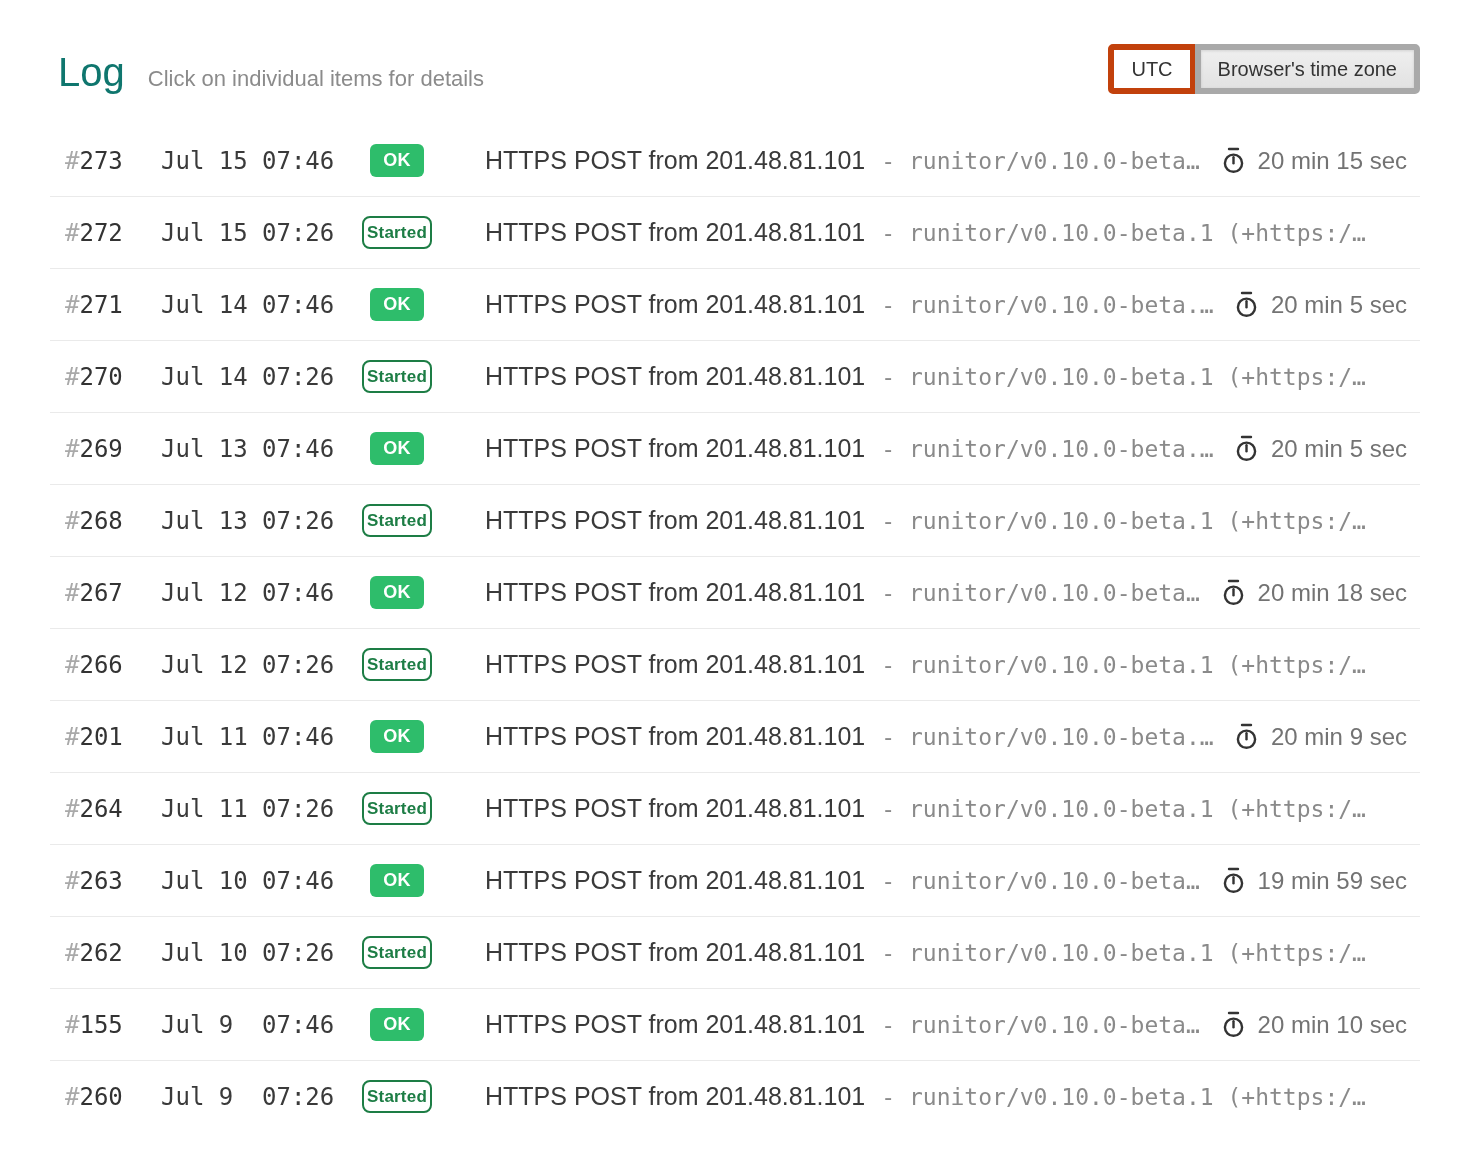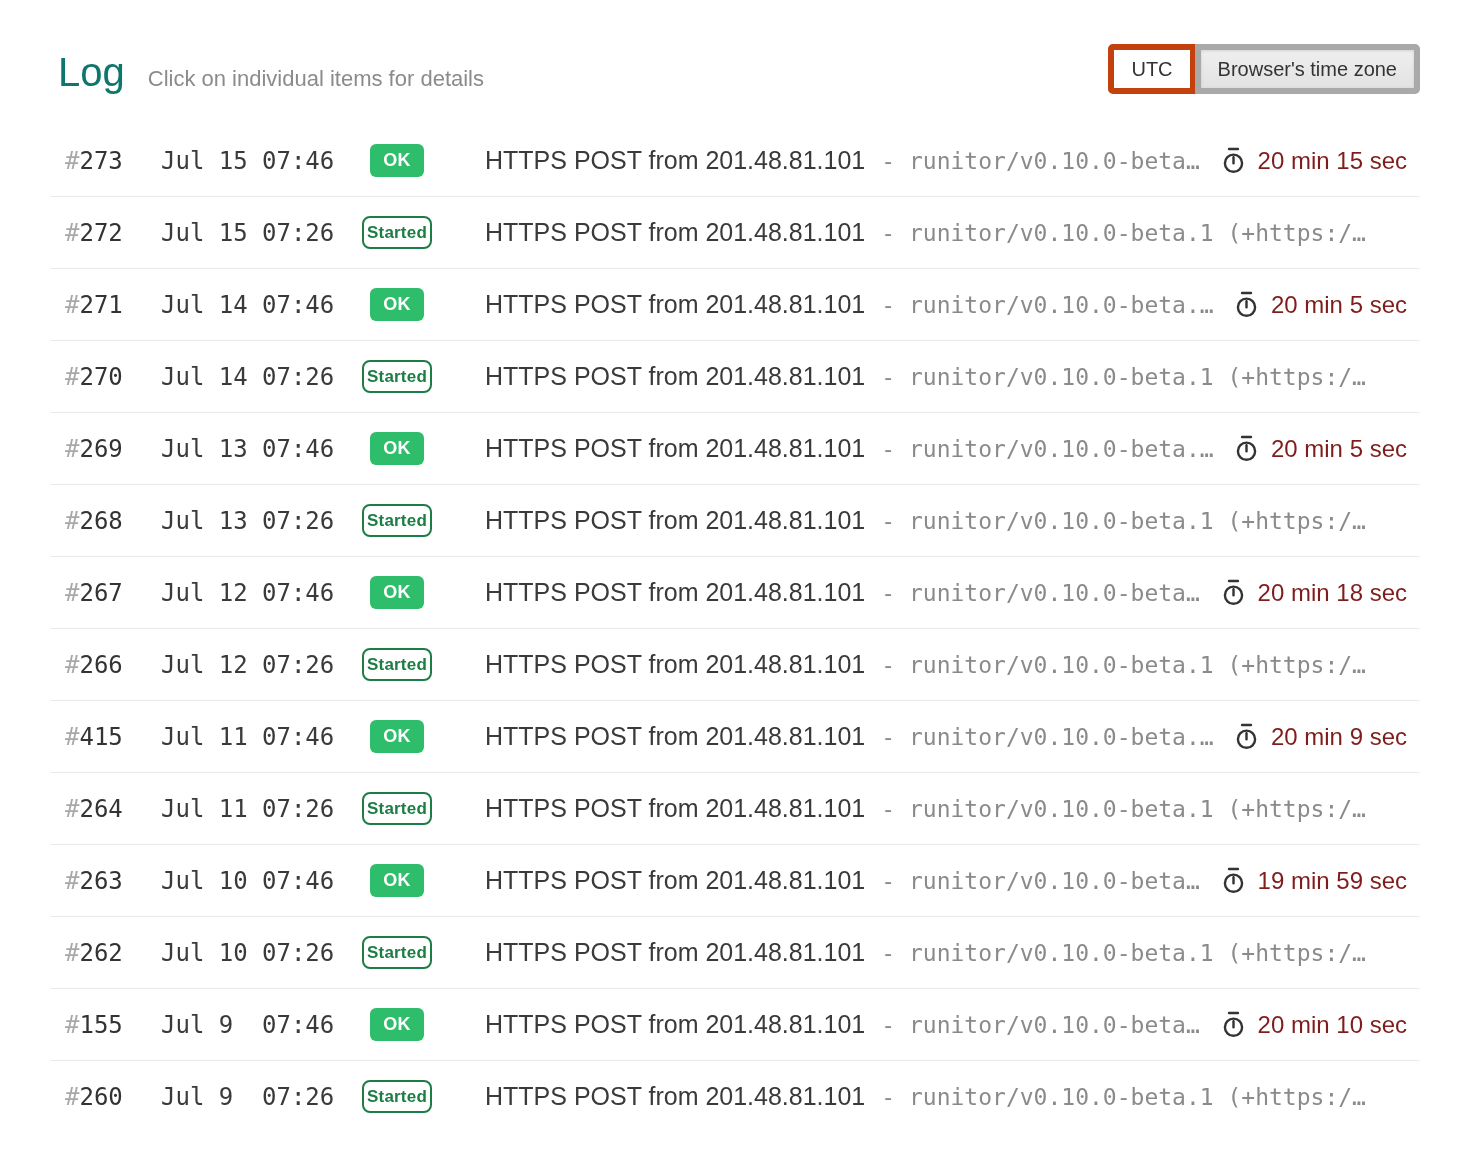--- a/index.html
+++ b/index.html
@@ -55,21 +55,21 @@
   }
 
   .desc { flex:1 1 auto; min-width:0; margin-left:33px; display:flex; align-items:baseline; overflow:hidden; }
   .msg { font-size:25px; color:#3a3a3a; white-space:nowrap; flex-shrink:0; }
   .agent {
     font-family:"DejaVu Sans Mono", monospace; font-size:23px; color:#8a8a8a;
     white-space:nowrap; overflow:hidden; text-overflow:ellipsis;
     margin-left:16px; flex:0 1 auto; min-width:0;
   }
 
-  .duration { flex-shrink:0; display:flex; align-items:center; gap:13px; font-size:24px; color:#7f1d1d; margin-left:18px; }
+  .duration { flex-shrink:0; display:flex; align-items:center; gap:13px; font-size:24px; color:#737373; margin-left:18px; }
   .stopwatch { display:block; }
 </style>
 </head>
 <body>
 
 <div class="page">
 
   <div class="header">
     <div class="title-wrap">
       <h1 class="title">Log</h1>
@@ -216,21 +216,21 @@
         <span class="badge badge-started">Started</span>
       </span>
       <span class="desc">
         <span class="msg">HTTPS POST from 201.48.81.101</span>
         <span class="agent">- runitor/v0.10.0-beta.1 (+https:/…</span>
       </span>
 
     </div>
 
     <div class="log-row">
-      <span class="col-num"><span class="hash">#</span><span>415</span></span>
+      <span class="col-num"><span class="hash">#</span><span>201</span></span>
       <span class="col-date">Jul 11</span>
       <span class="col-time">07:46</span>
       <span class="col-badge">
         <span class="badge badge-ok">OK</span>
       </span>
       <span class="desc">
         <span class="msg">HTTPS POST from 201.48.81.101</span>
         <span class="agent">- runitor/v0.10.0-beta.1 (+https:/…</span>
       </span>
       <span class="duration">

